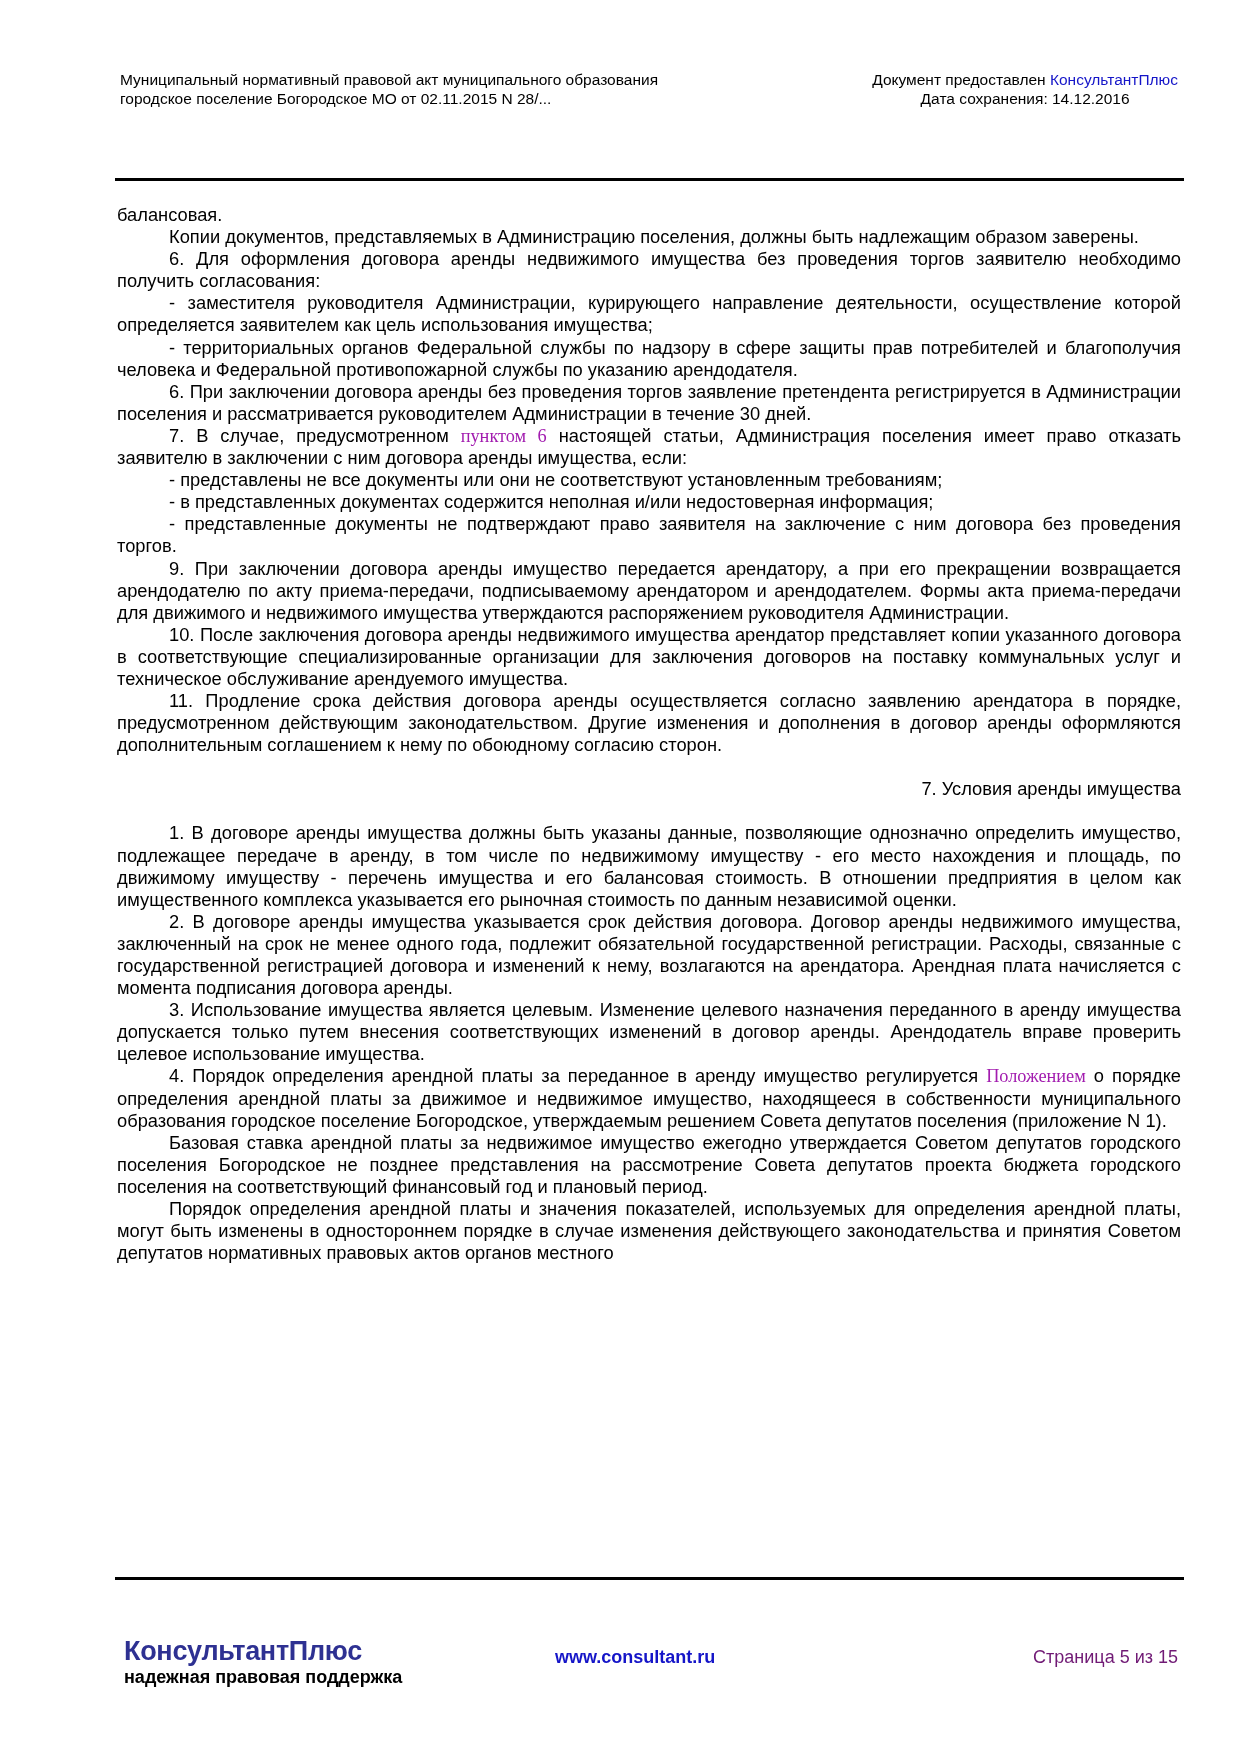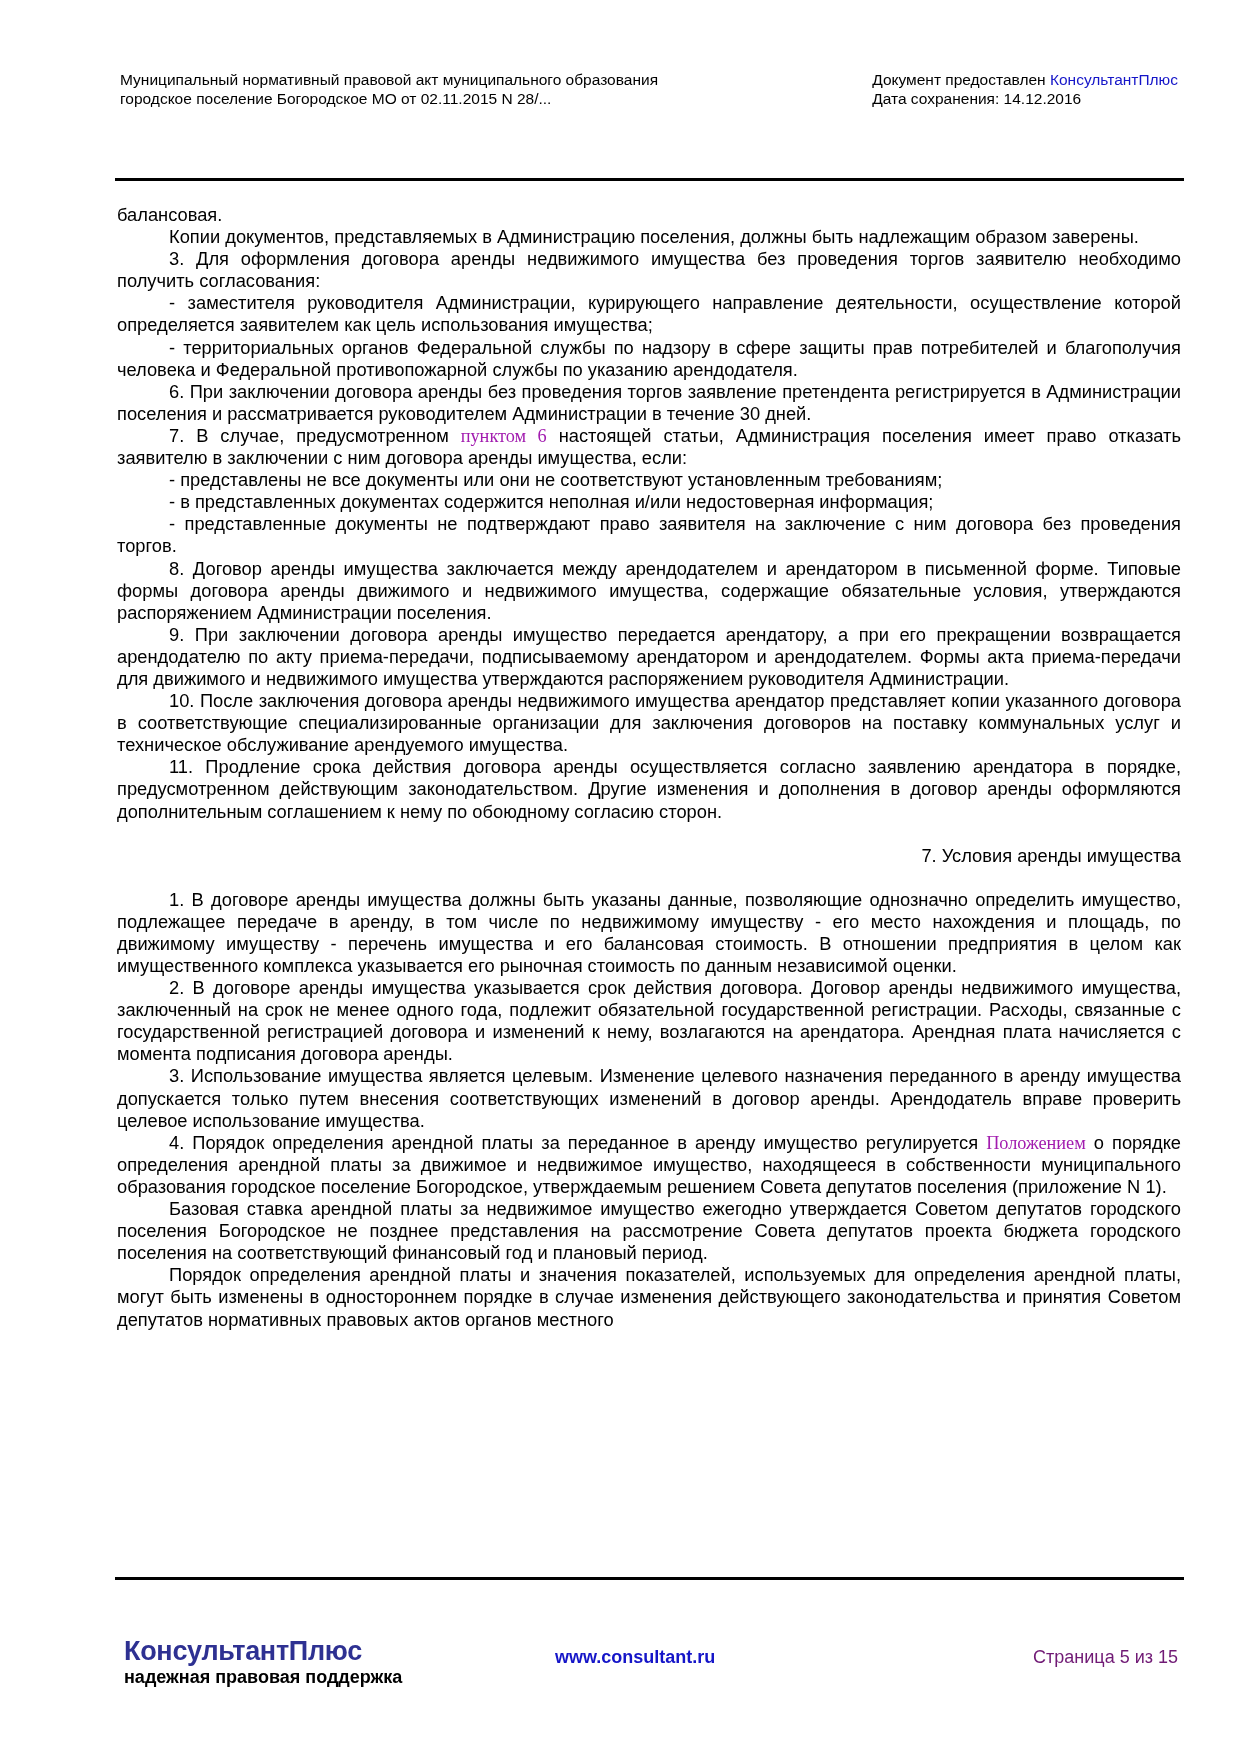--- a/index.html
+++ b/index.html
@@ -1,21 +1,21 @@
 <!DOCTYPE html>
 <html><head>
 <meta charset="utf-8">
 <style>
   html, body { margin: 0; padding: 0; background: #ffffff; }
   body { width: 1240px; height: 1754px; position: relative; overflow: hidden;
          font-family: "Liberation Sans", sans-serif; color: #000; }
   .page { position: absolute; left: 0; top: 0; width: 1240px; height: 1754px; }
 
   .hdr-left { position: absolute; left: 120px; top: 70px; font-size: 15.5px; line-height: 19px; }
-  .hdr-right { position: absolute; right: 62px; top: 70px; font-size: 15.5px; line-height: 19px; text-align: left; }
+  .hdr-right { position: absolute; right: 62px; top: 70px; font-size: 15.5px; line-height: 19px; text-align: center; }
   .brand-link { color: #1515c8; }
 
   .rule-top { position: absolute; left: 115px; width: 1069px; top: 178px; height: 3px; background: #000; }
   .rule-bottom { position: absolute; left: 115px; width: 1069px; top: 1577px; height: 3px; background: #000; }
 
   .body-text { position: absolute; left: 117px; width: 1064px; top: 204px;
                font-size: 18.3px; line-height: 22.1px; text-align: justify; }
   .body-text p { margin: 0; text-indent: 52px; }
   .body-text p.noindent { text-indent: 0; }
   .body-text p.heading { text-align: right; text-indent: 0; margin-top: 22px; margin-bottom: 22px; }
@@ -40,29 +40,28 @@
   <div class="hdr-right">
     <div><span>Документ предоставлен </span><span class="brand-link">КонсультантПлюс</span></div>
     <div>Дата сохранения: 14.12.2016</div>
   </div>
 
   <div class="rule-top"></div>
 
   <div class="body-text">
     <p class="noindent">балансовая.</p>
     <p>Копии документов, представляемых в Администрацию поселения, должны быть надлежащим образом заверены.</p>
-    <p>3. Для оформления договора аренды недвижимого имущества без проведения торгов заявителю необходимо получить согласования:</p>
+    <p>6. Для оформления договора аренды недвижимого имущества без проведения торгов заявителю необходимо получить согласования:</p>
     <p>- заместителя руководителя Администрации, курирующего направление деятельности, осуществление которой определяется заявителем как цель использования имущества;</p>
     <p>- территориальных органов Федеральной службы по надзору в сфере защиты прав потребителей и благополучия человека и Федеральной противопожарной службы по указанию арендодателя.</p>
     <p>6. При заключении договора аренды без проведения торгов заявление претендента регистрируется в Администрации поселения и рассматривается руководителем Администрации в течение 30 дней.</p>
     <p><span>7. В случае, предусмотренном </span><a>пунктом 6</a><span> настоящей статьи, Администрация поселения имеет право отказать заявителю в заключении с ним договора аренды имущества, если:</span></p>
     <p>- представлены не все документы или они не соответствуют установленным требованиям;</p>
     <p>- в представленных документах содержится неполная и/или недостоверная информация;</p>
     <p>- представленные документы не подтверждают право заявителя на заключение с ним договора без проведения торгов.</p>
-    <p>8. Договор аренды имущества заключается между арендодателем и арендатором в письменной форме. Типовые формы договора аренды движимого и недвижимого имущества, содержащие обязательные условия, утверждаются распоряжением Администрации поселения.</p>
     <p>9. При заключении договора аренды имущество передается арендатору, а при его прекращении возвращается арендодателю по акту приема-передачи, подписываемому арендатором и арендодателем. Формы акта приема-передачи для движимого и недвижимого имущества утверждаются распоряжением руководителя Администрации.</p>
     <p>10. После заключения договора аренды недвижимого имущества арендатор представляет копии указанного договора в соответствующие специализированные организации для заключения договоров на поставку коммунальных услуг и техническое обслуживание арендуемого имущества.</p>
     <p>11. Продление срока действия договора аренды осуществляется согласно заявлению арендатора в порядке, предусмотренном действующим законодательством. Другие изменения и дополнения в договор аренды оформляются дополнительным соглашением к нему по обоюдному согласию сторон.</p>
 
     <p class="heading">7. Условия аренды имущества</p>
 
     <p>1. В договоре аренды имущества должны быть указаны данные, позволяющие однозначно определить имущество, подлежащее передаче в аренду, в том числе по недвижимому имуществу - его место нахождения и площадь, по движимому имуществу - перечень имущества и его балансовая стоимость. В отношении предприятия в целом как имущественного комплекса указывается его рыночная стоимость по данным независимой оценки.</p>
     <p>2. В договоре аренды имущества указывается срок действия договора. Договор аренды недвижимого имущества, заключенный на срок не менее одного года, подлежит обязательной государственной регистрации. Расходы, связанные с государственной регистрацией договора и изменений к нему, возлагаются на арендатора. Арендная плата начисляется с момента подписания договора аренды.</p>
     <p>3. Использование имущества является целевым. Изменение целевого назначения переданного в аренду имущества допускается только путем внесения соответствующих изменений в договор аренды. Арендодатель вправе проверить целевое использование имущества.</p>
     <p><span>4. Порядок определения арендной платы за переданное в аренду имущество регулируется </span><a>Положением</a><span> о порядке определения арендной платы за движимое и недвижимое имущество, находящееся в собственности муниципального образования городское поселение Богородское, утверждаемым решением Совета депутатов поселения (приложение N 1).</span></p>

